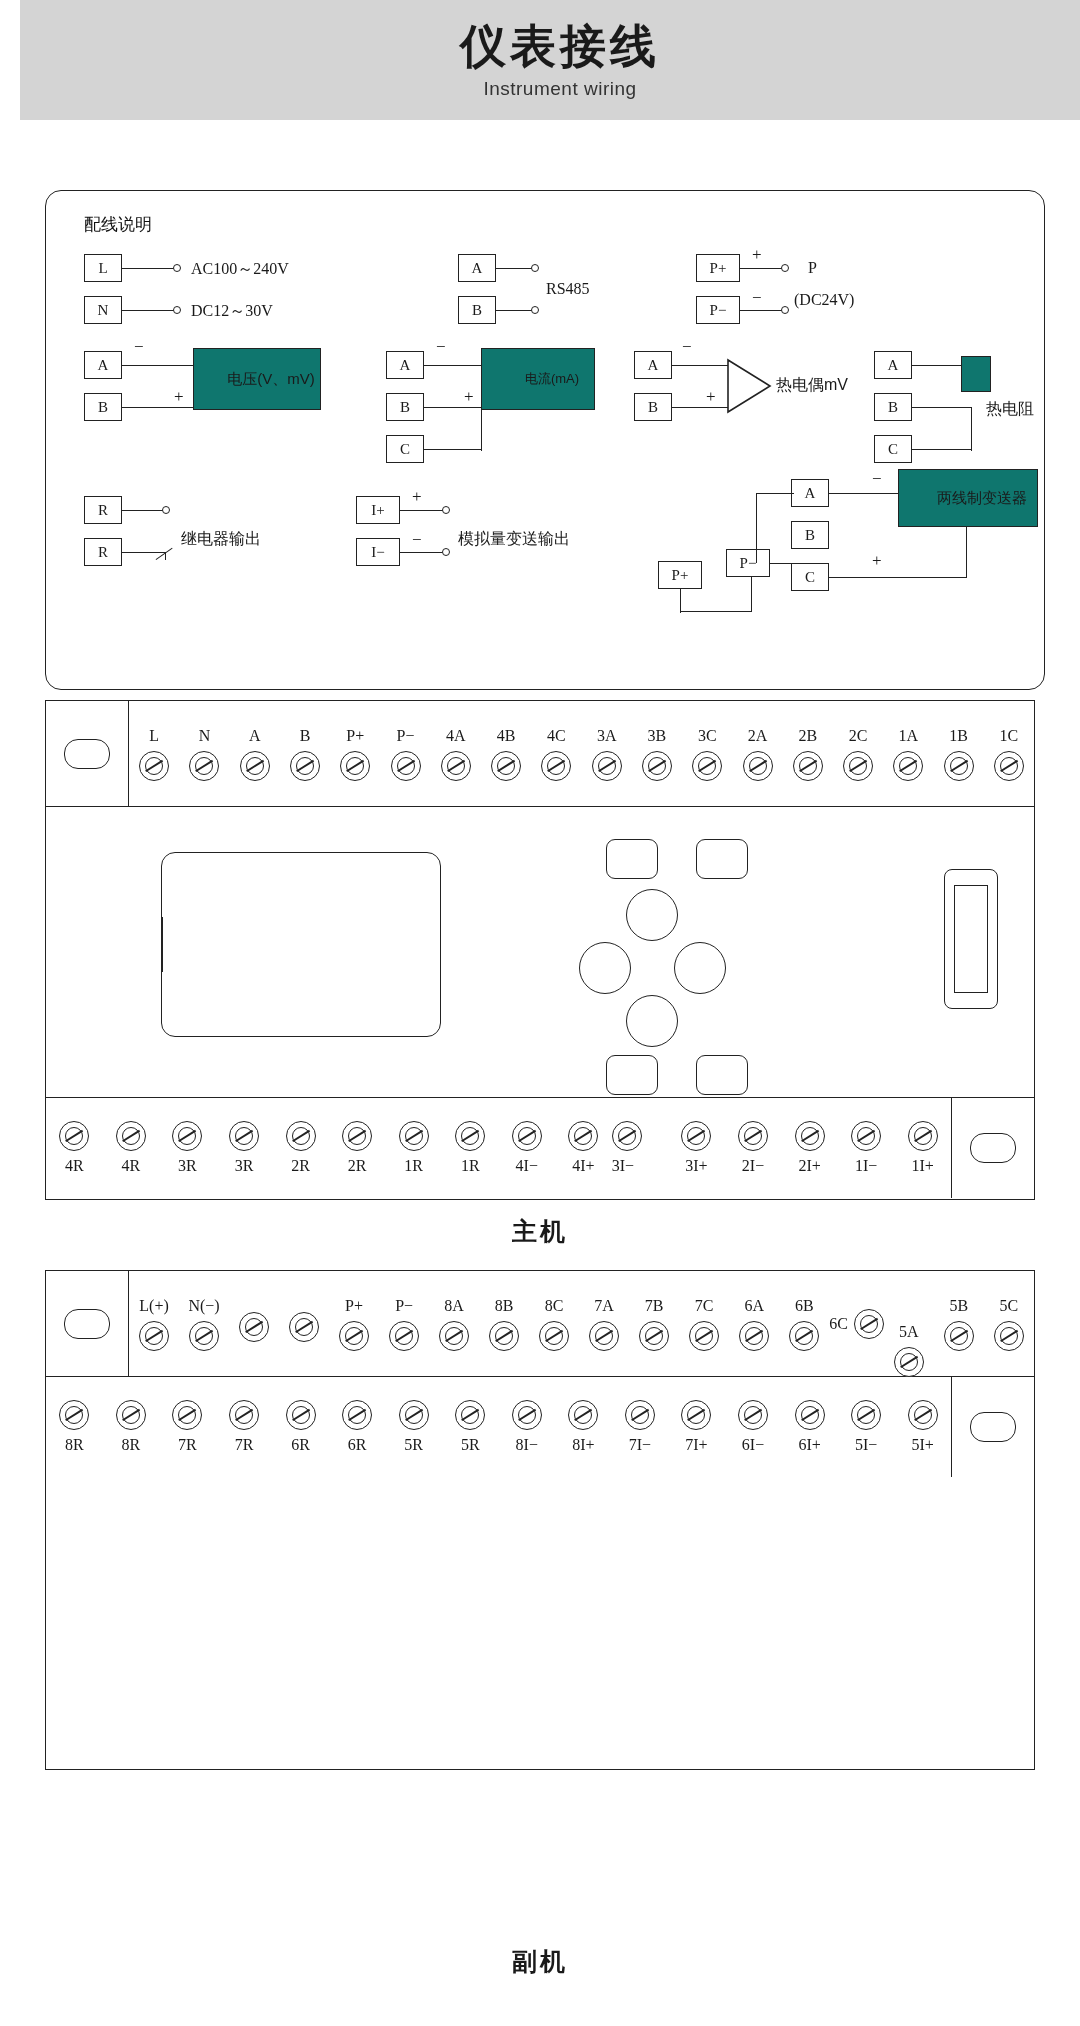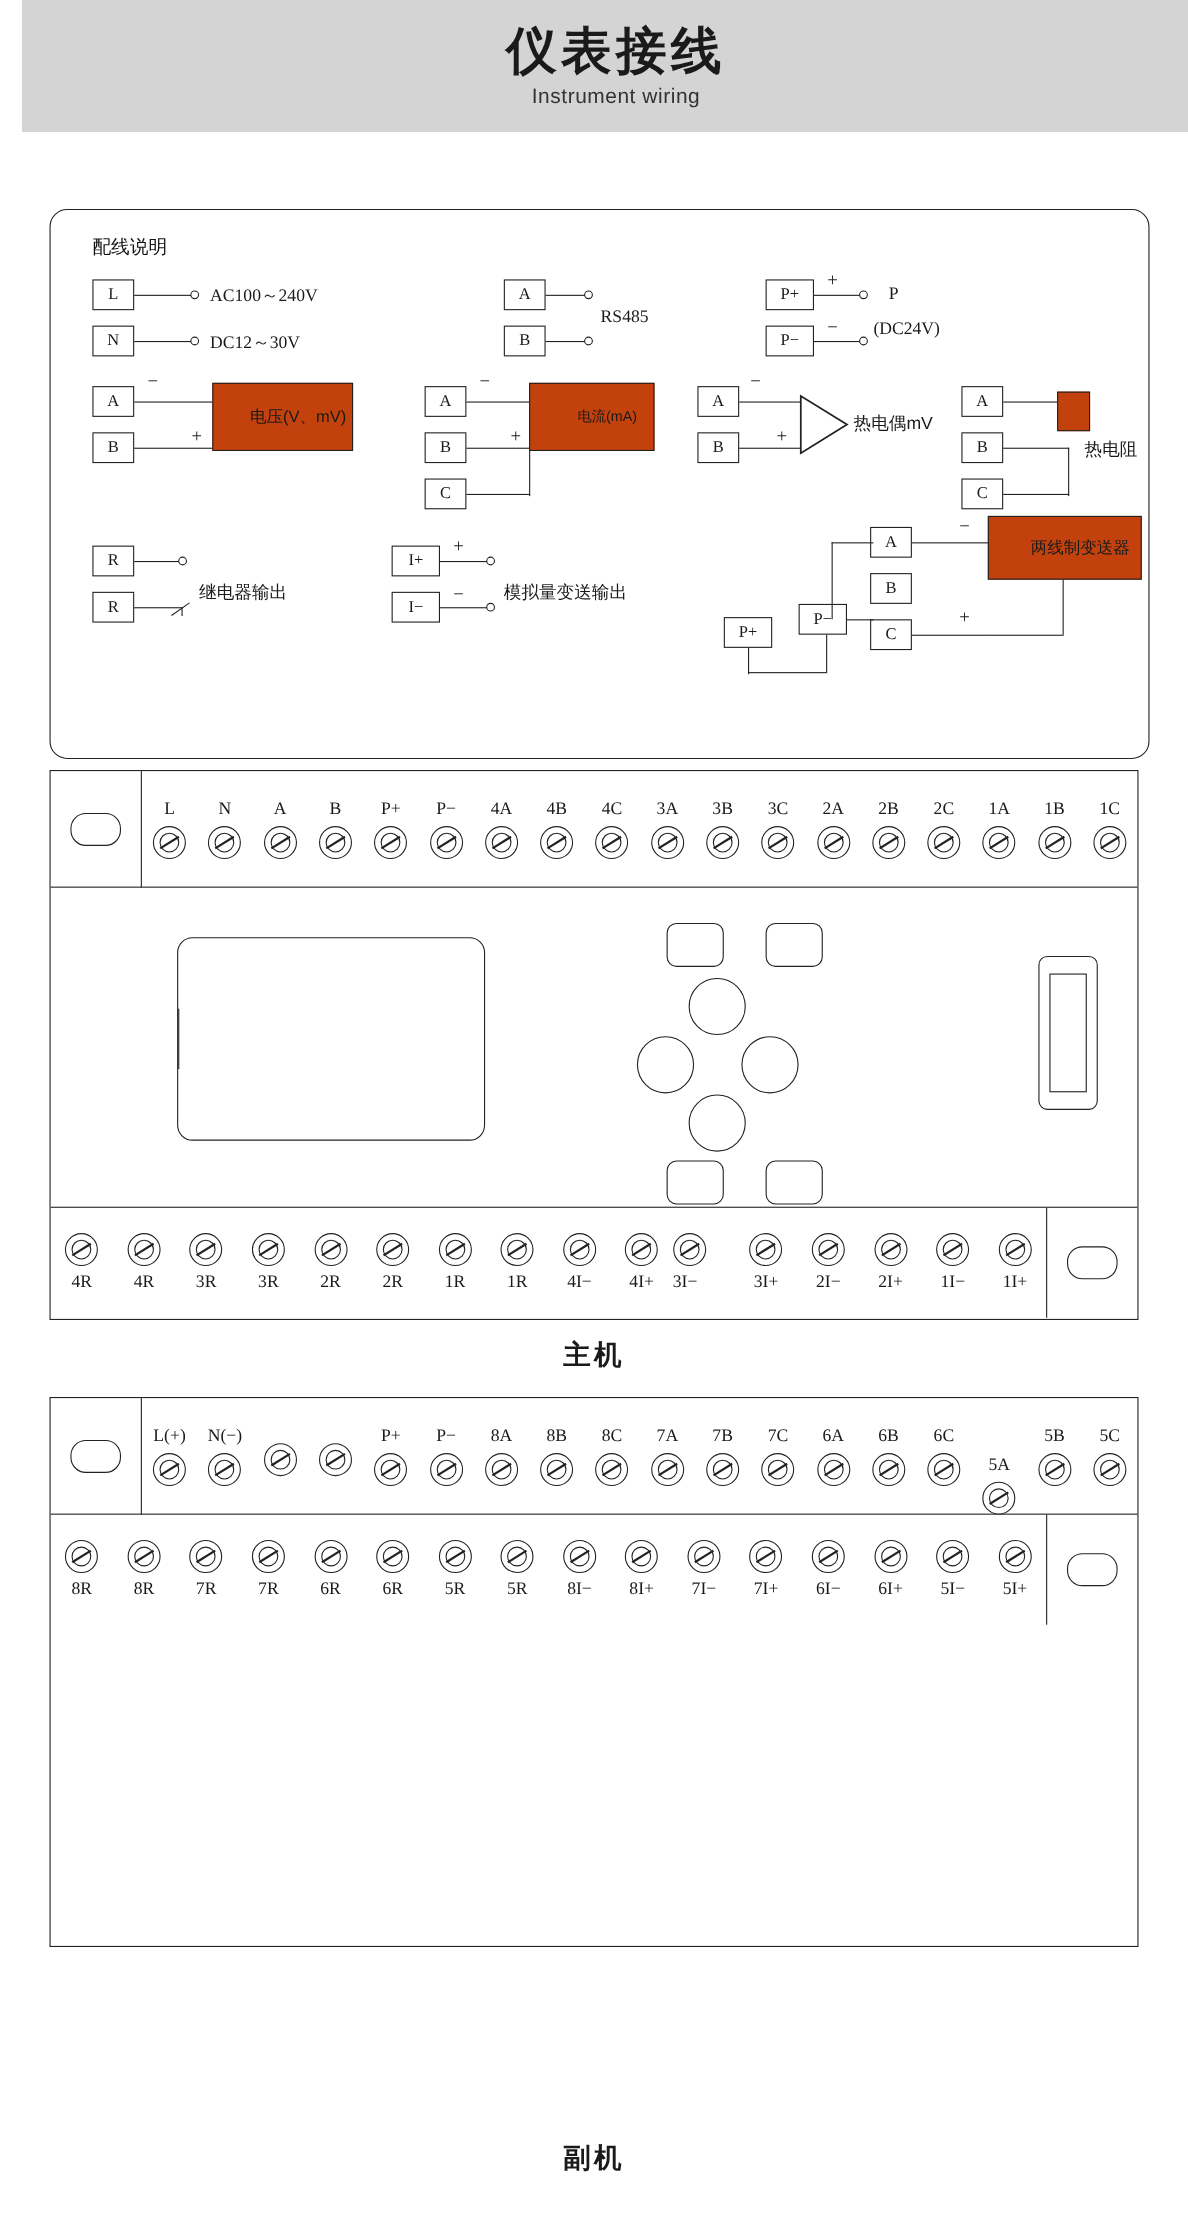--- a/index.html
+++ b/index.html
@@ -53,21 +53,21 @@
   .ln{position:absolute;background:#222;}
   .lnh{height:1.4px;}
   .lnv{width:1.4px;}
   .dot{
     position:absolute;width:8px;height:8px;border:1.4px solid #222;
     border-radius:50%;box-sizing:border-box;background:#fff;
   }
   .obox{
     position:absolute;border:1.4px solid #222;box-sizing:border-box;
     display:flex;align-items:center;justify-content:center;
-    font-size:16px;background:#c2410c;padding-left:28px;
+    font-size:16px;background:#0f766e;padding-left:28px;
   }
   
   .device{
     position:absolute;left:45px;
     width:990px;
     border:1.8px solid #222;
     box-sizing:border-box;background:#fff;
   }
   .dev-row{
     display:flex;align-items:center;box-sizing:border-box;
@@ -464,21 +464,21 @@
           <div class="screw"></div>
         </div>
         <div style="flex: 1 1 0%; display: flex; flex-direction: column; align-items: center; justify-content: center; gap: 6px;">
           <div class="termlabel">6A</div>
           <div class="screw"></div>
         </div>
         <div style="flex: 1 1 0%; display: flex; flex-direction: column; align-items: center; justify-content: center; gap: 6px;">
           <div class="termlabel">6B</div>
           <div class="screw"></div>
         </div>
-        <div style="flex: 1 1 0%; display: flex; flex-direction: column; align-items: center; justify-content: center; gap: 6px;">
+        <div style="flex: 1 1 0%; display: flex; flex-direction: row; align-items: center; justify-content: center; gap: 6px;">
           <div class="termlabel">6C</div>
           <div class="screw"></div>
         </div>
         <div style="flex: 1 1 0%; display: flex; flex-direction: column; align-items: center; justify-content: flex-end; gap: 6px;">
           <div class="termlabel">5A</div>
           <div class="screw"></div>
         </div>
         <div style="flex: 1 1 0%; display: flex; flex-direction: column; align-items: center; justify-content: center; gap: 6px;">
           <div class="termlabel">5B</div>
           <div class="screw"></div>

